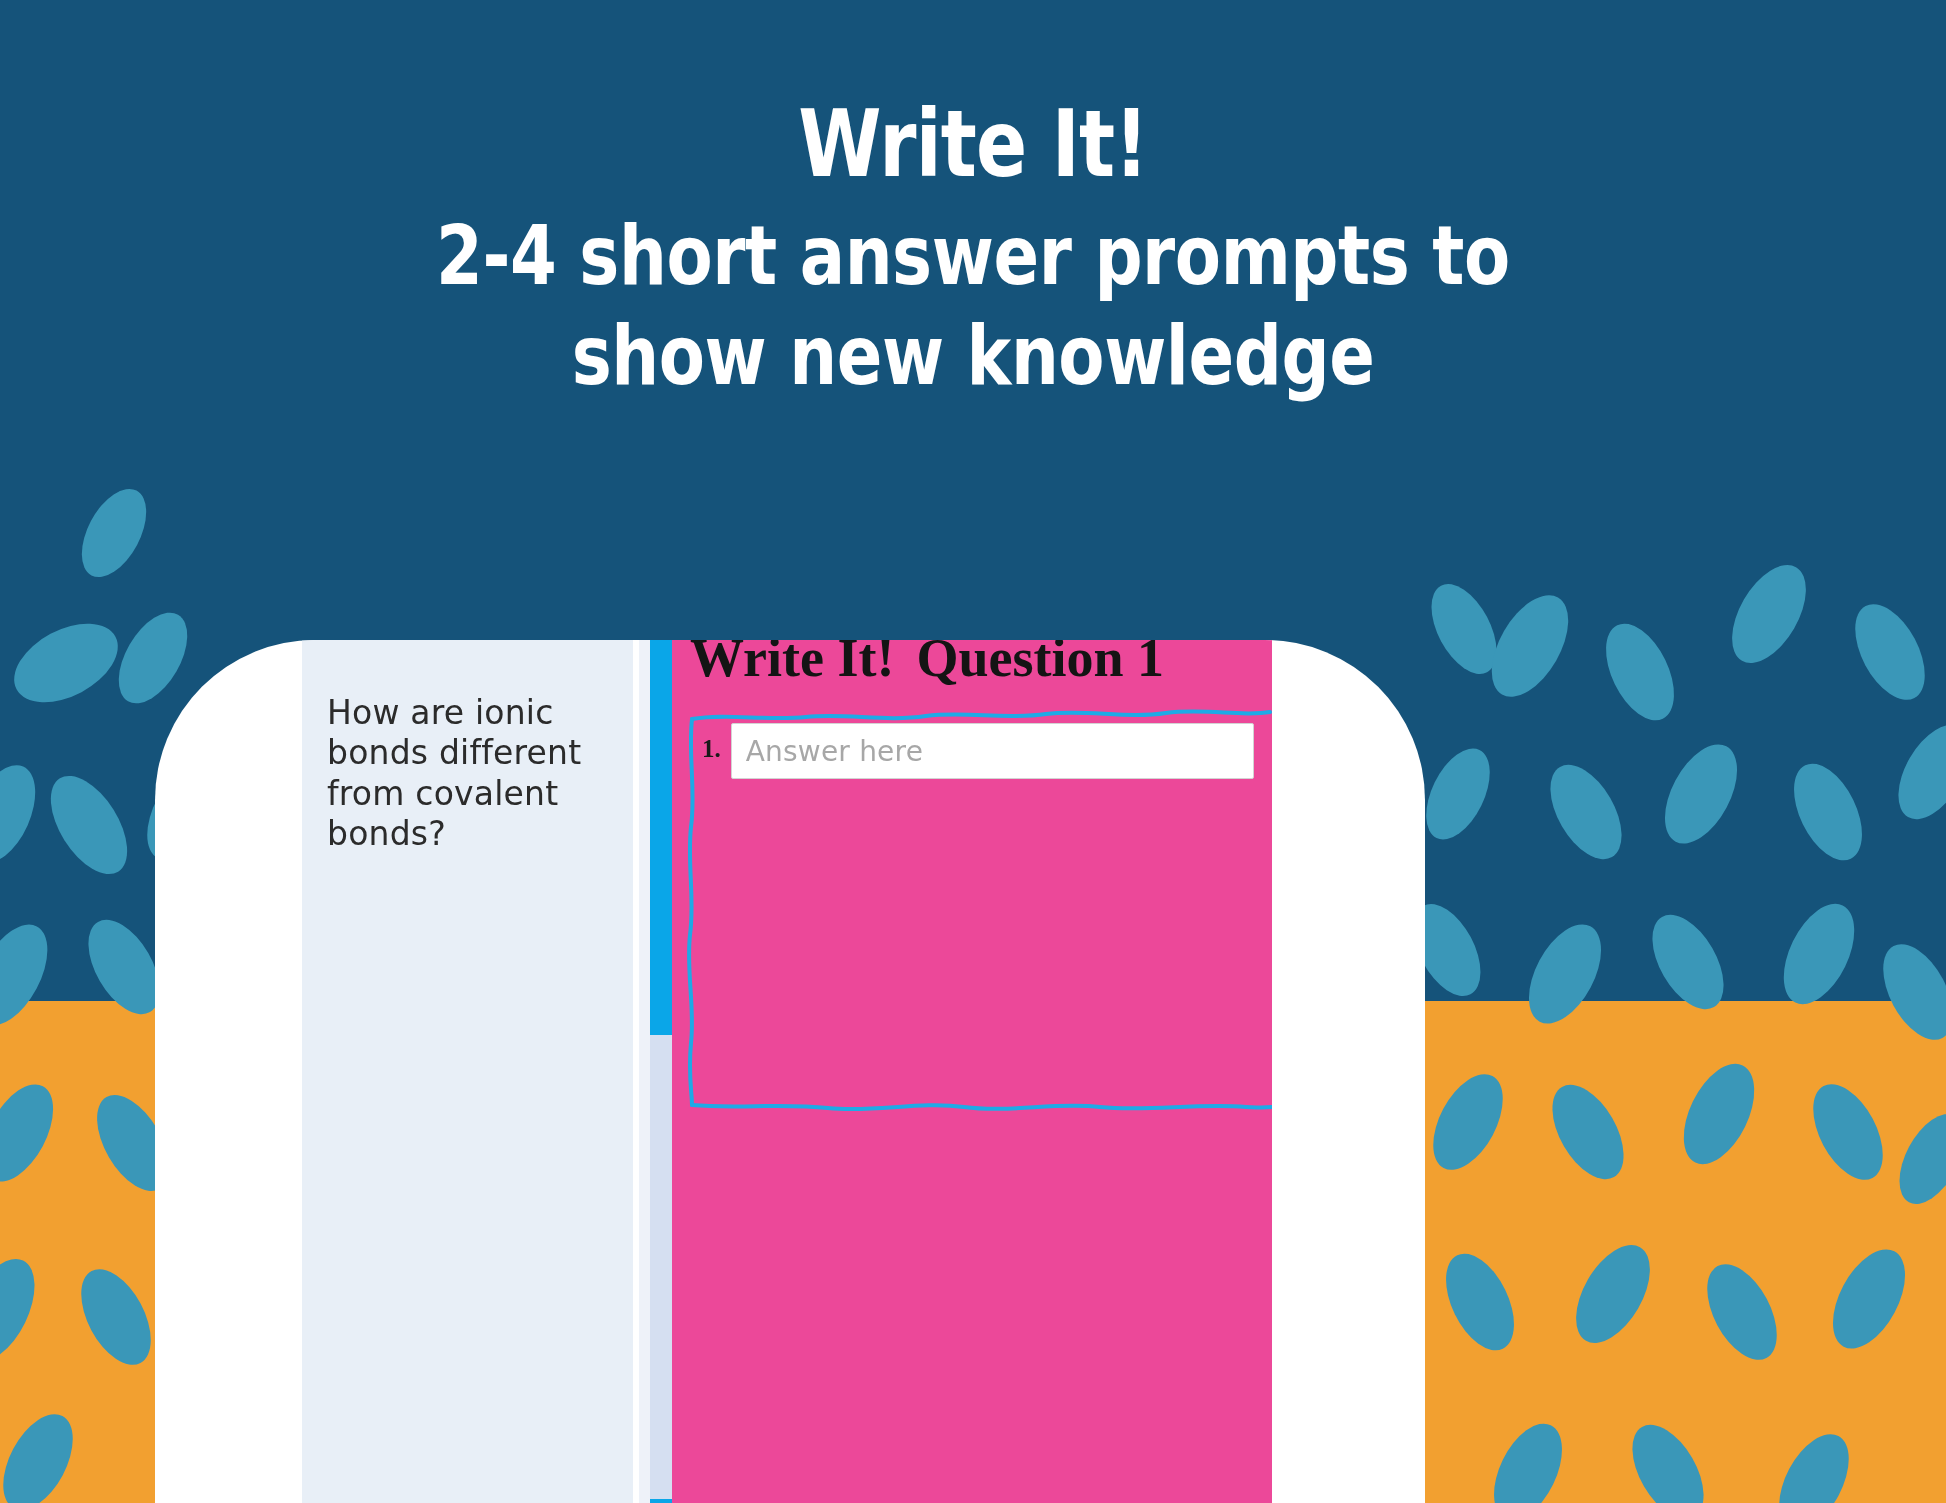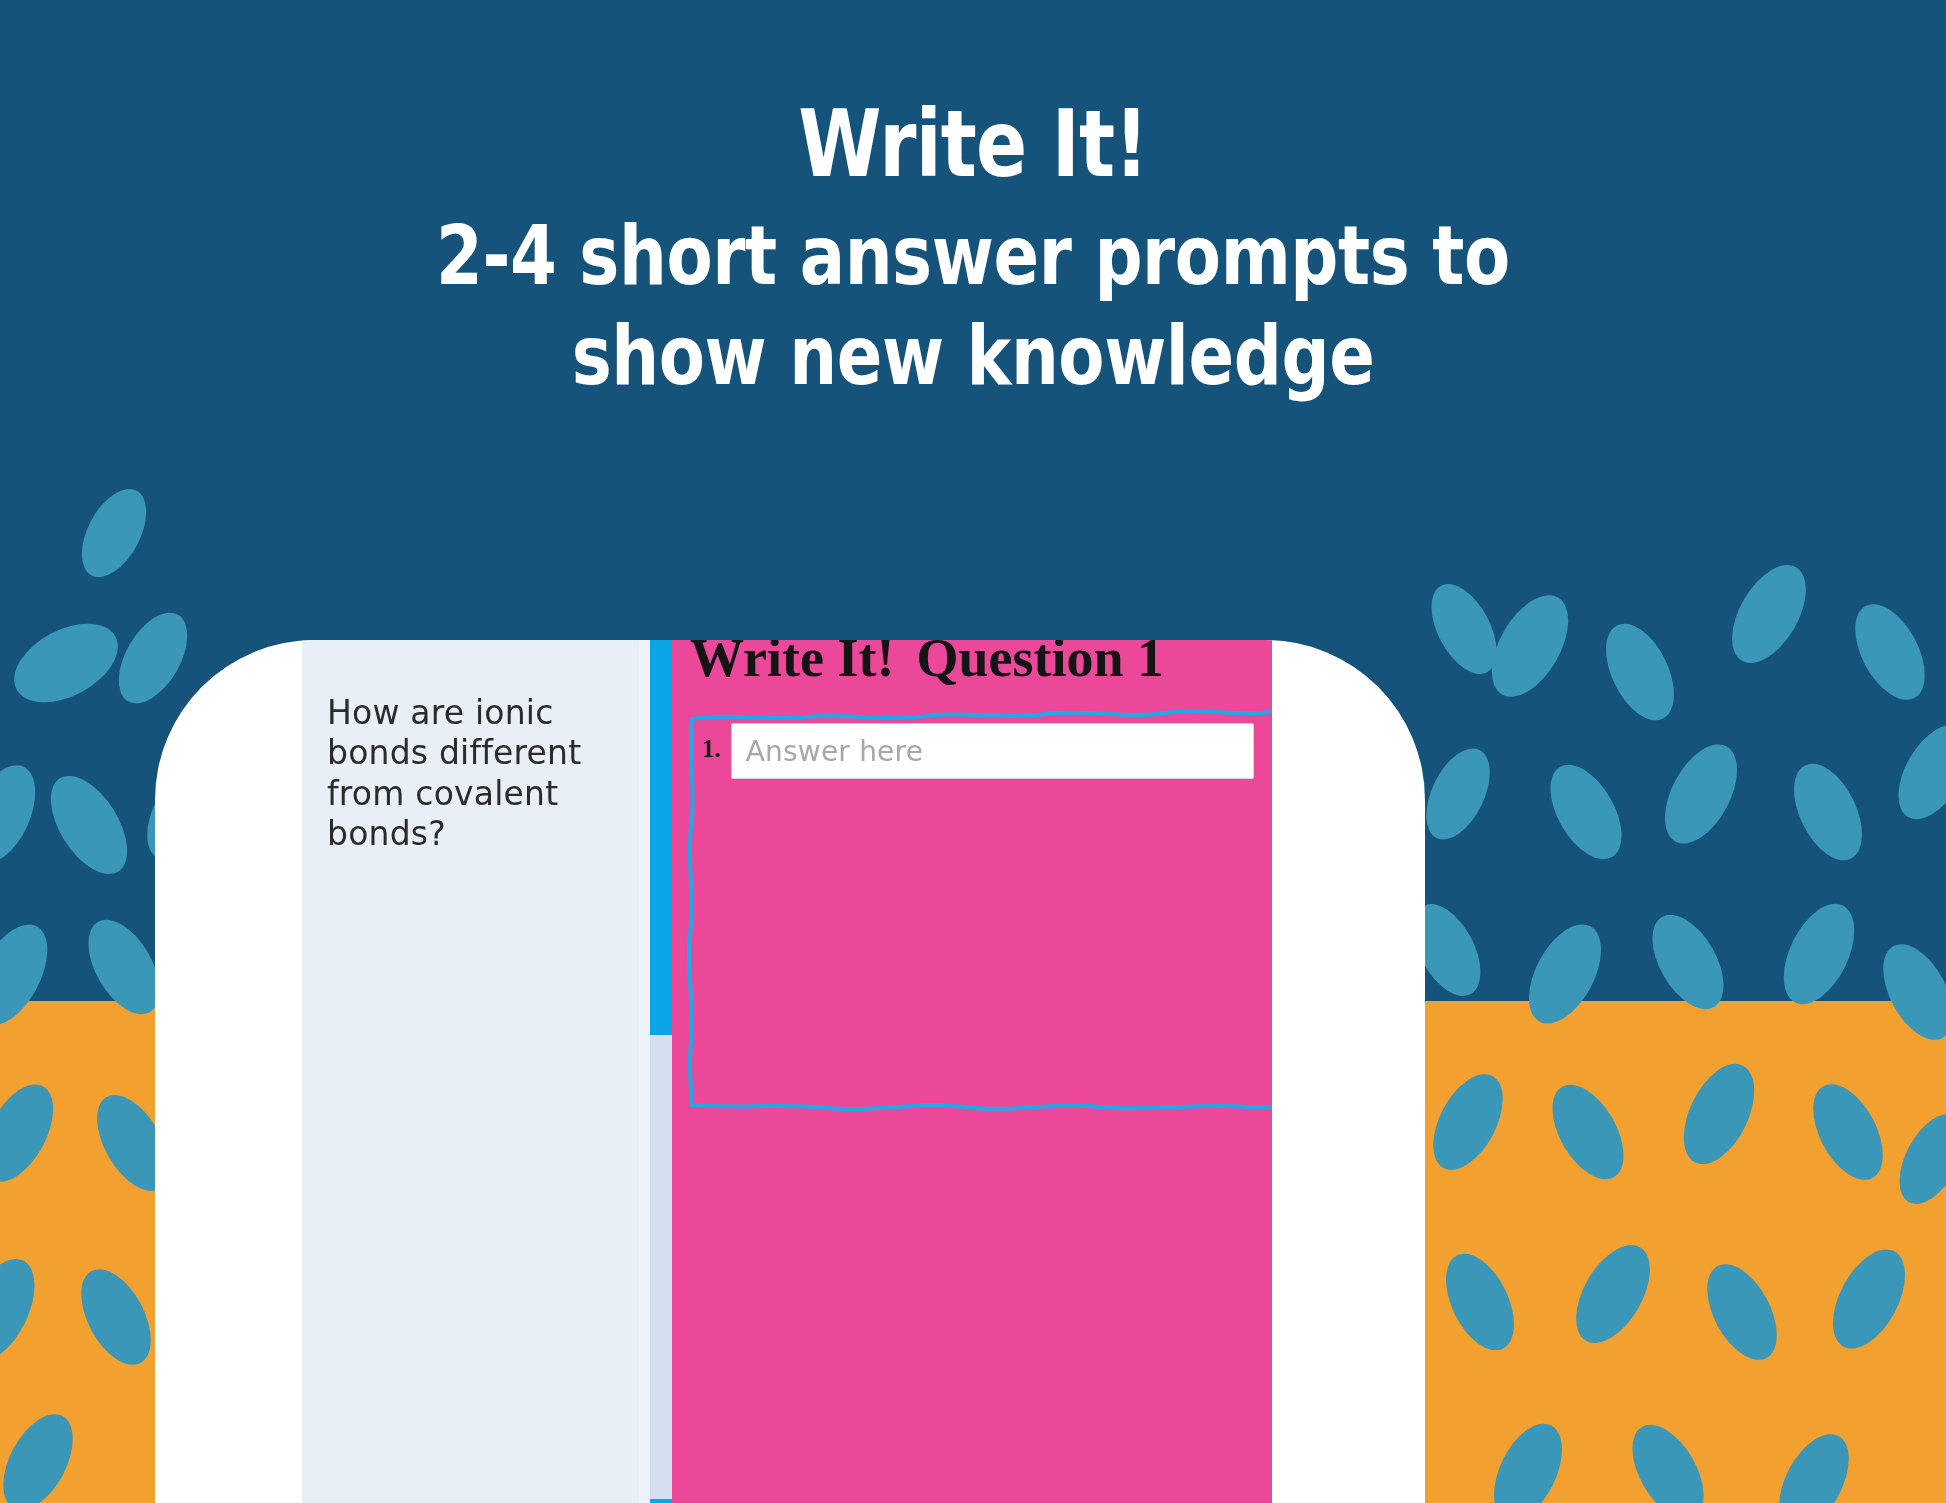--- a/index.html
+++ b/index.html
@@ -70,23 +70,24 @@
     left: 147px;   
     top: -35px;    
     width: 970px;
     height: 898px;
   }
 
   .left-panel {
     position: absolute;
     left: 0;
     top: 0;
-    width: 348px;
+    width: 307px;
     height: 898px;
     background: #e8eff7;
+    padding-left: 24px;
   }
   .question-text {
     position: absolute;
     left: 25px;
     top: 88px;
     width: 300px;
     font-family: "DejaVu Sans", sans-serif;
     font-size: 33px;
     line-height: 1.22;
     color: #2b2b2b;

